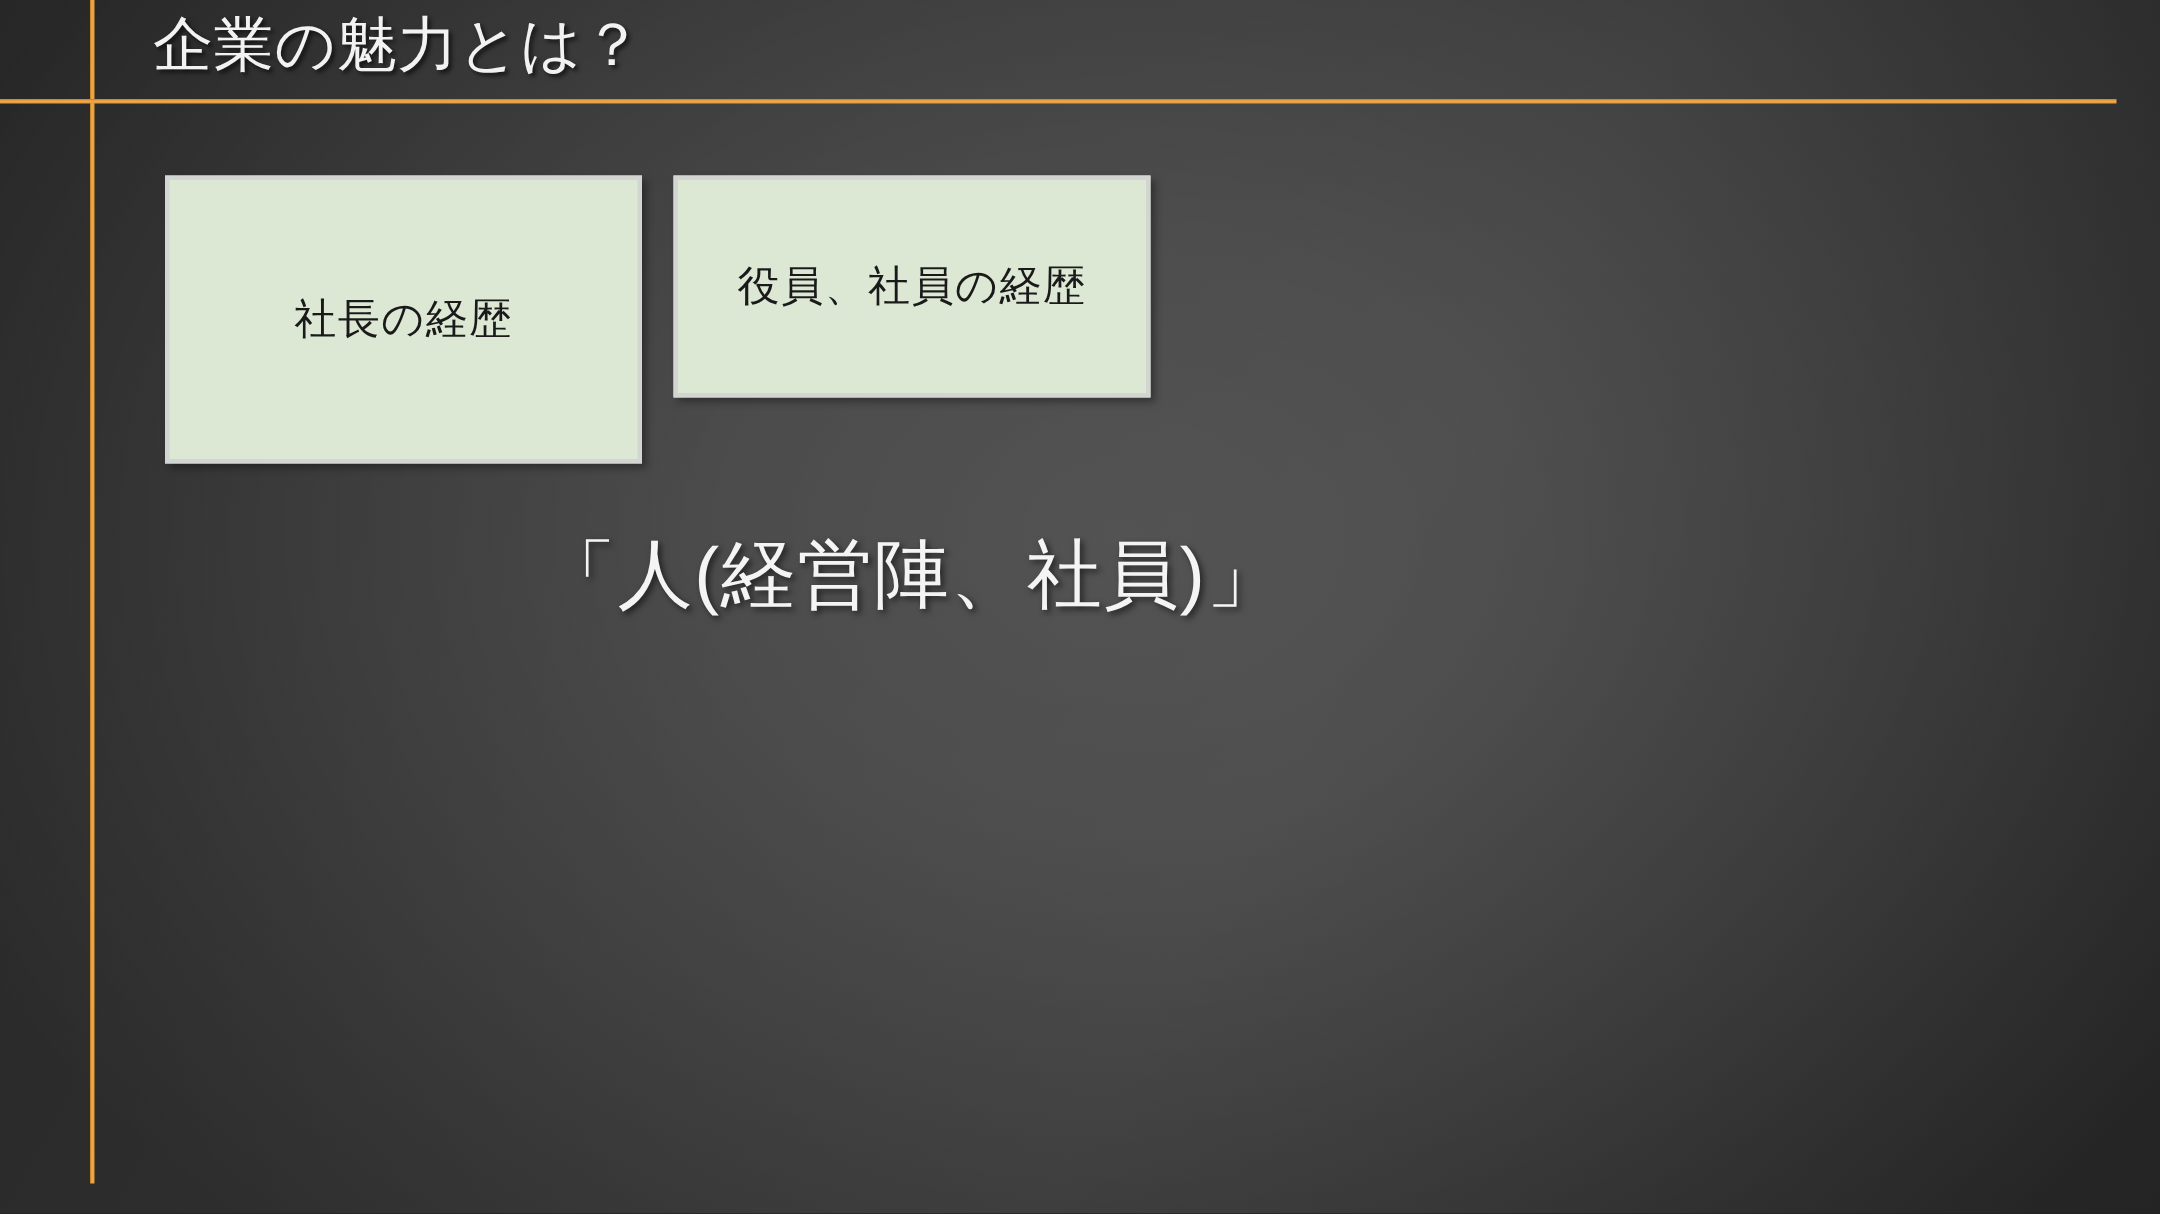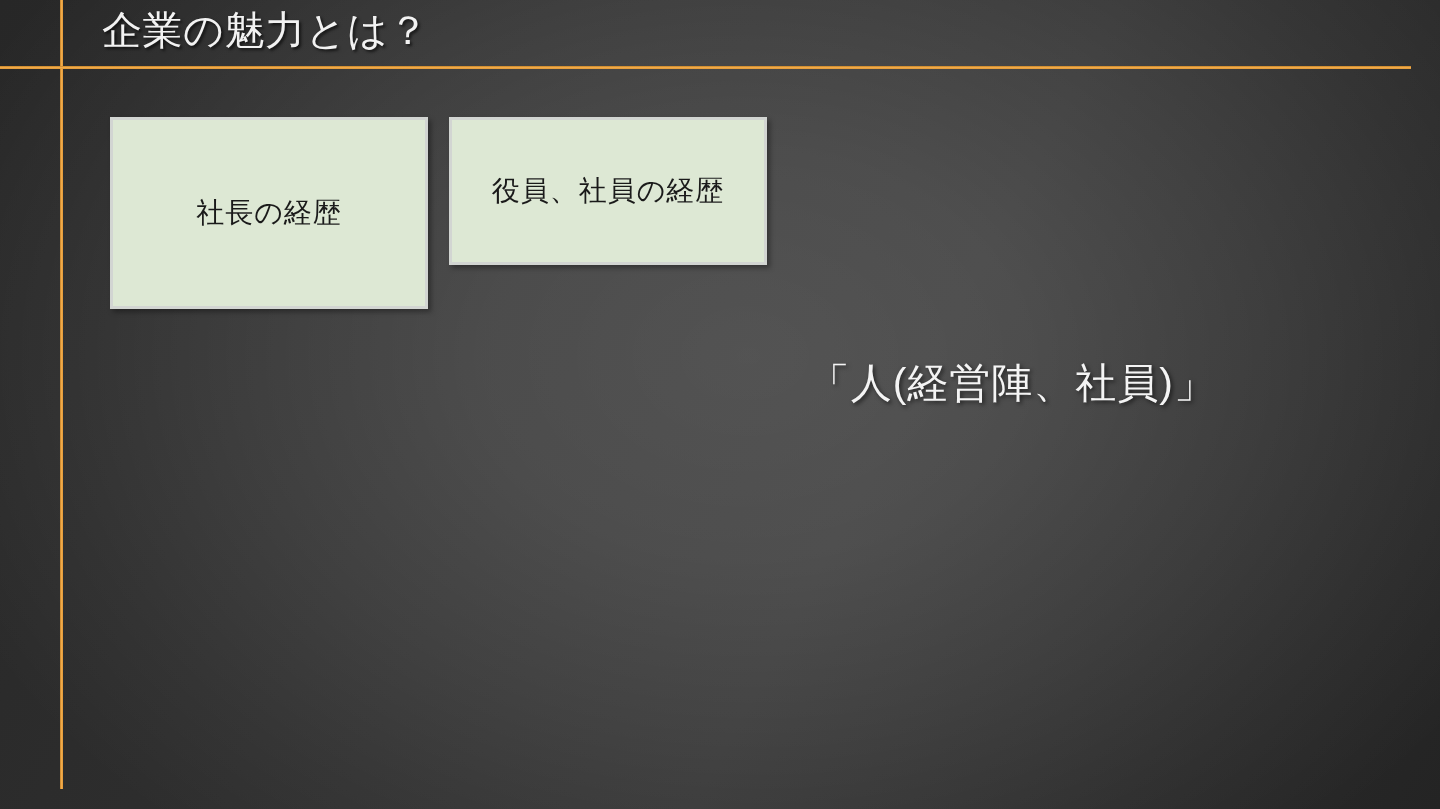--- a/index.html
+++ b/index.html
@@ -85,23 +85,23 @@
     width: 318px;
     height: 148px;
   }
 
   
   .statement {
     position: absolute;
     left: 0px;
     top: 352px;
     width: 1216px;
-    text-align: right;
+    text-align: center;
     color: #f4f4f4;
-    font-size: 41px;
+    font-size: 50px;
     line-height: 62px;
     letter-spacing: 1px;
     text-shadow: 2px 2px 4px rgba(0,0,0,0.6);
   }
   .statement .line { display: block; }
 </style>
 </head>
 <body>
 
 <div id="slide">

